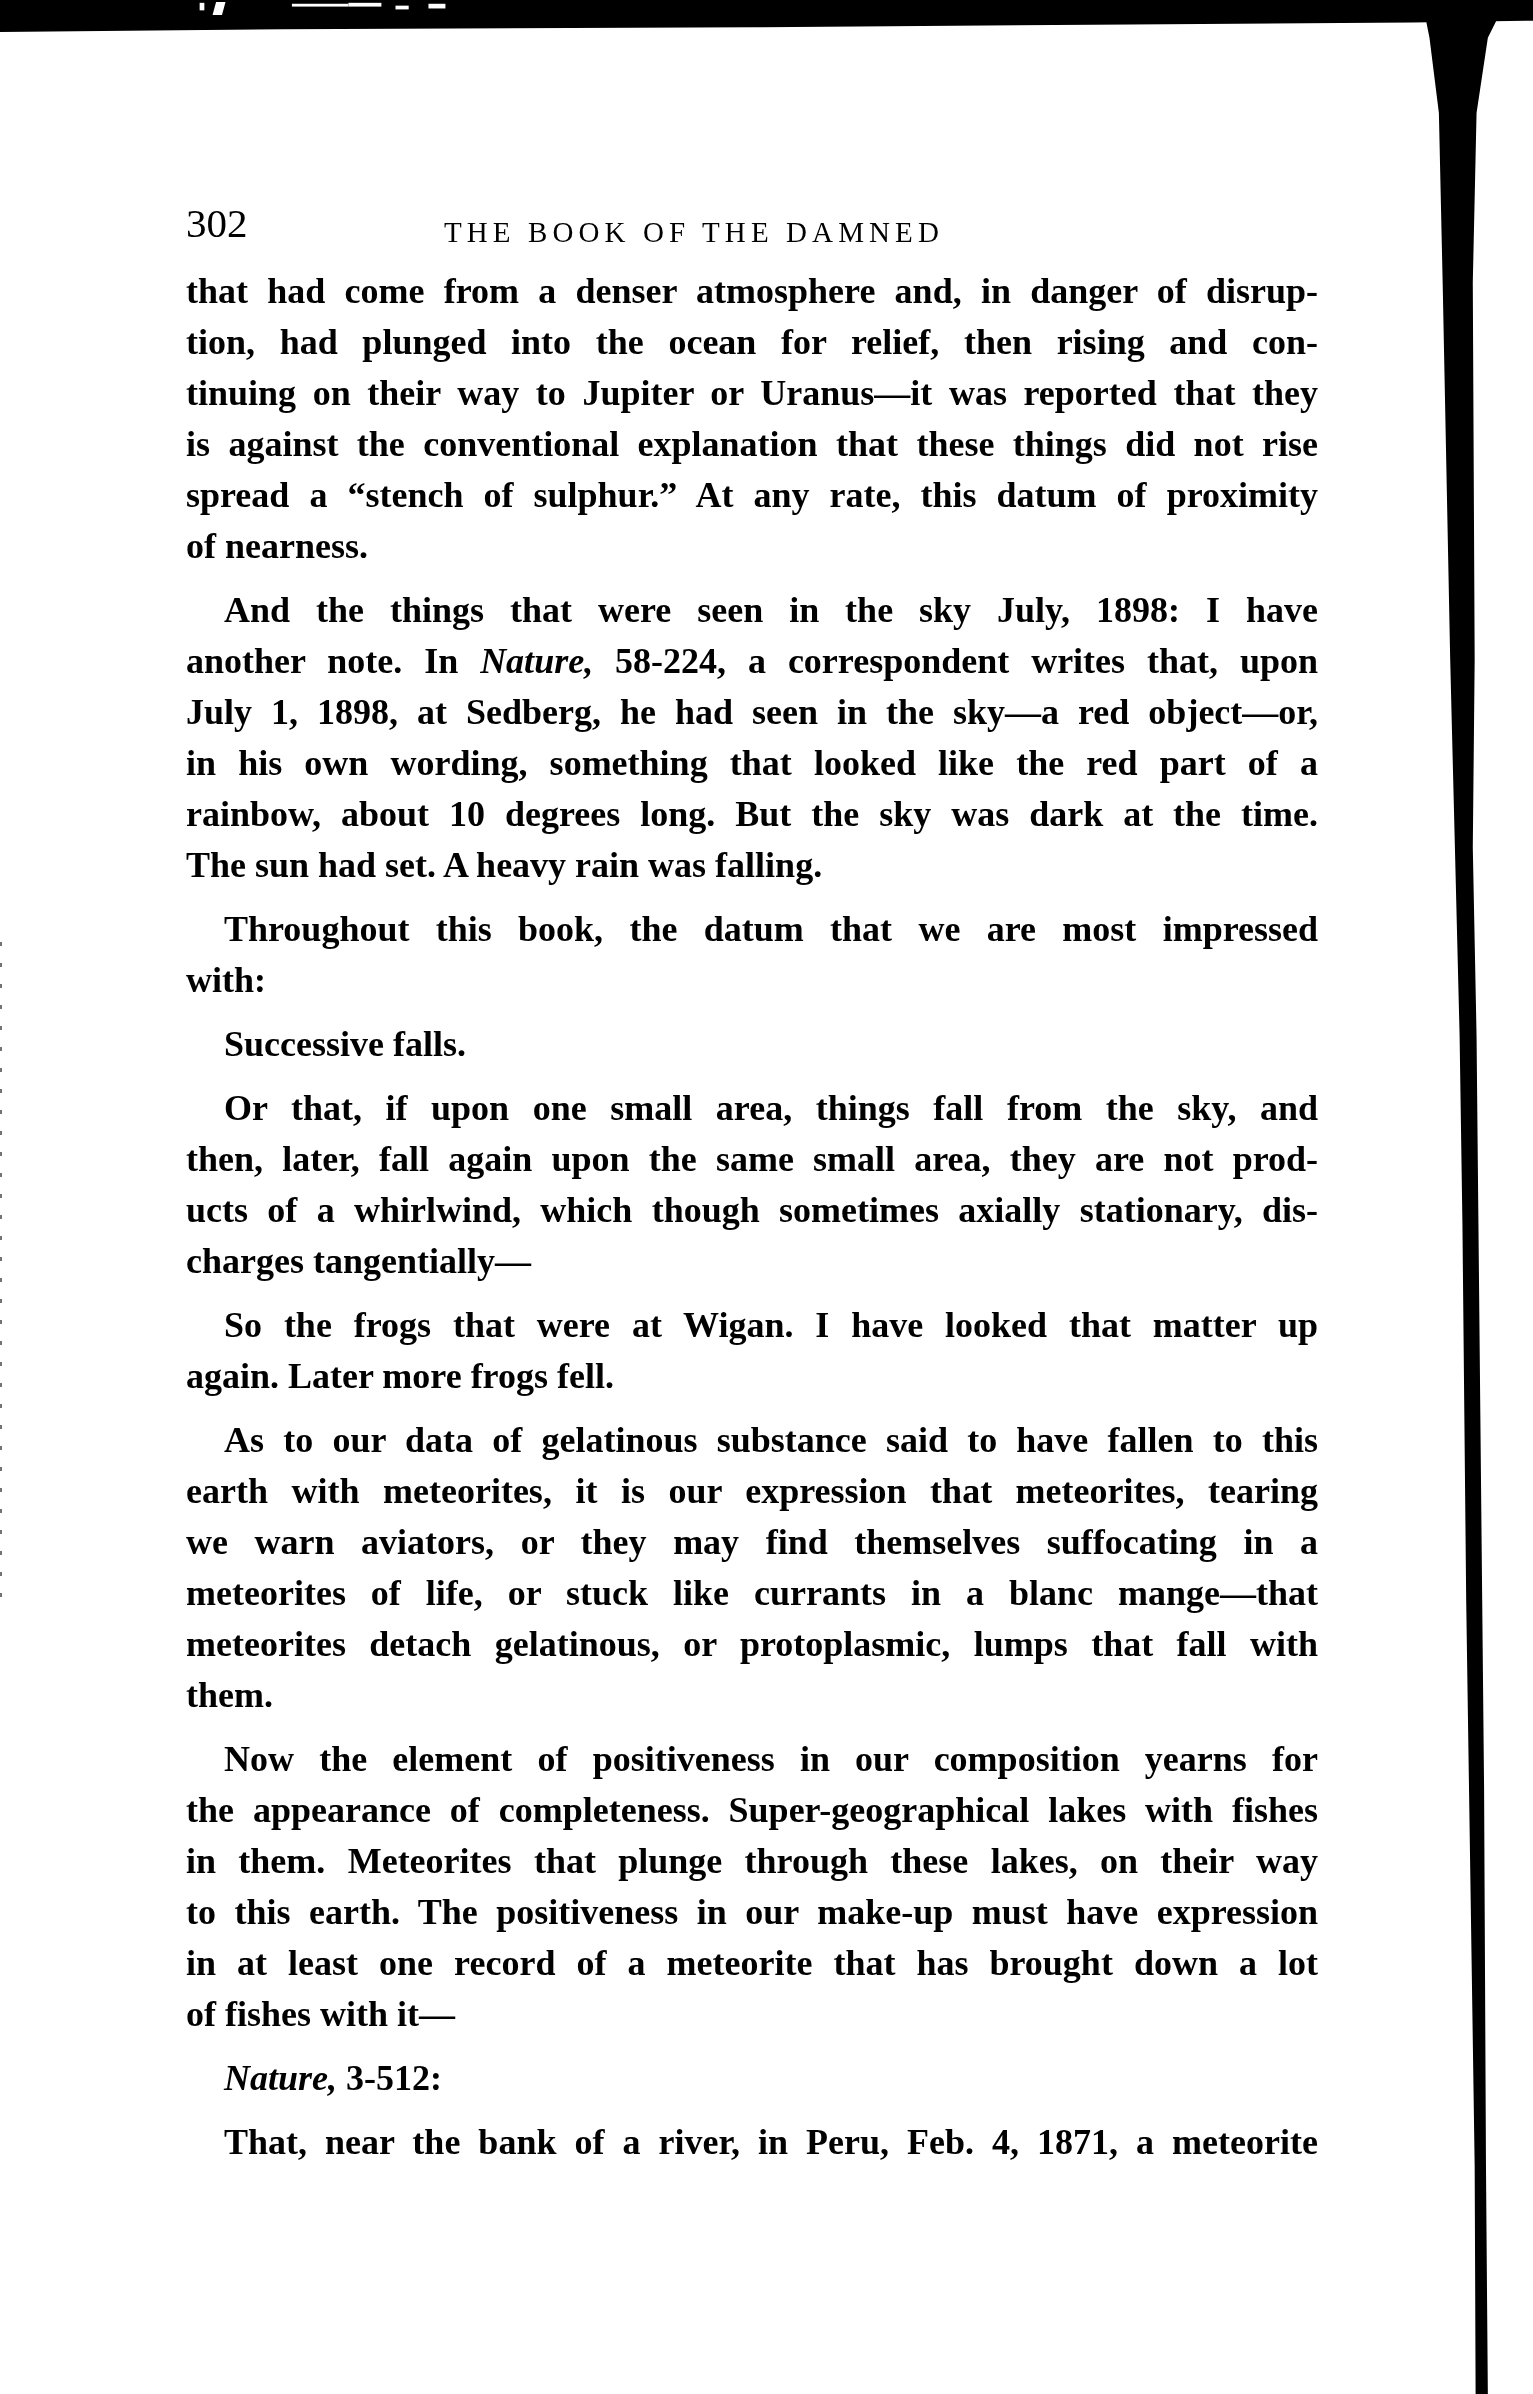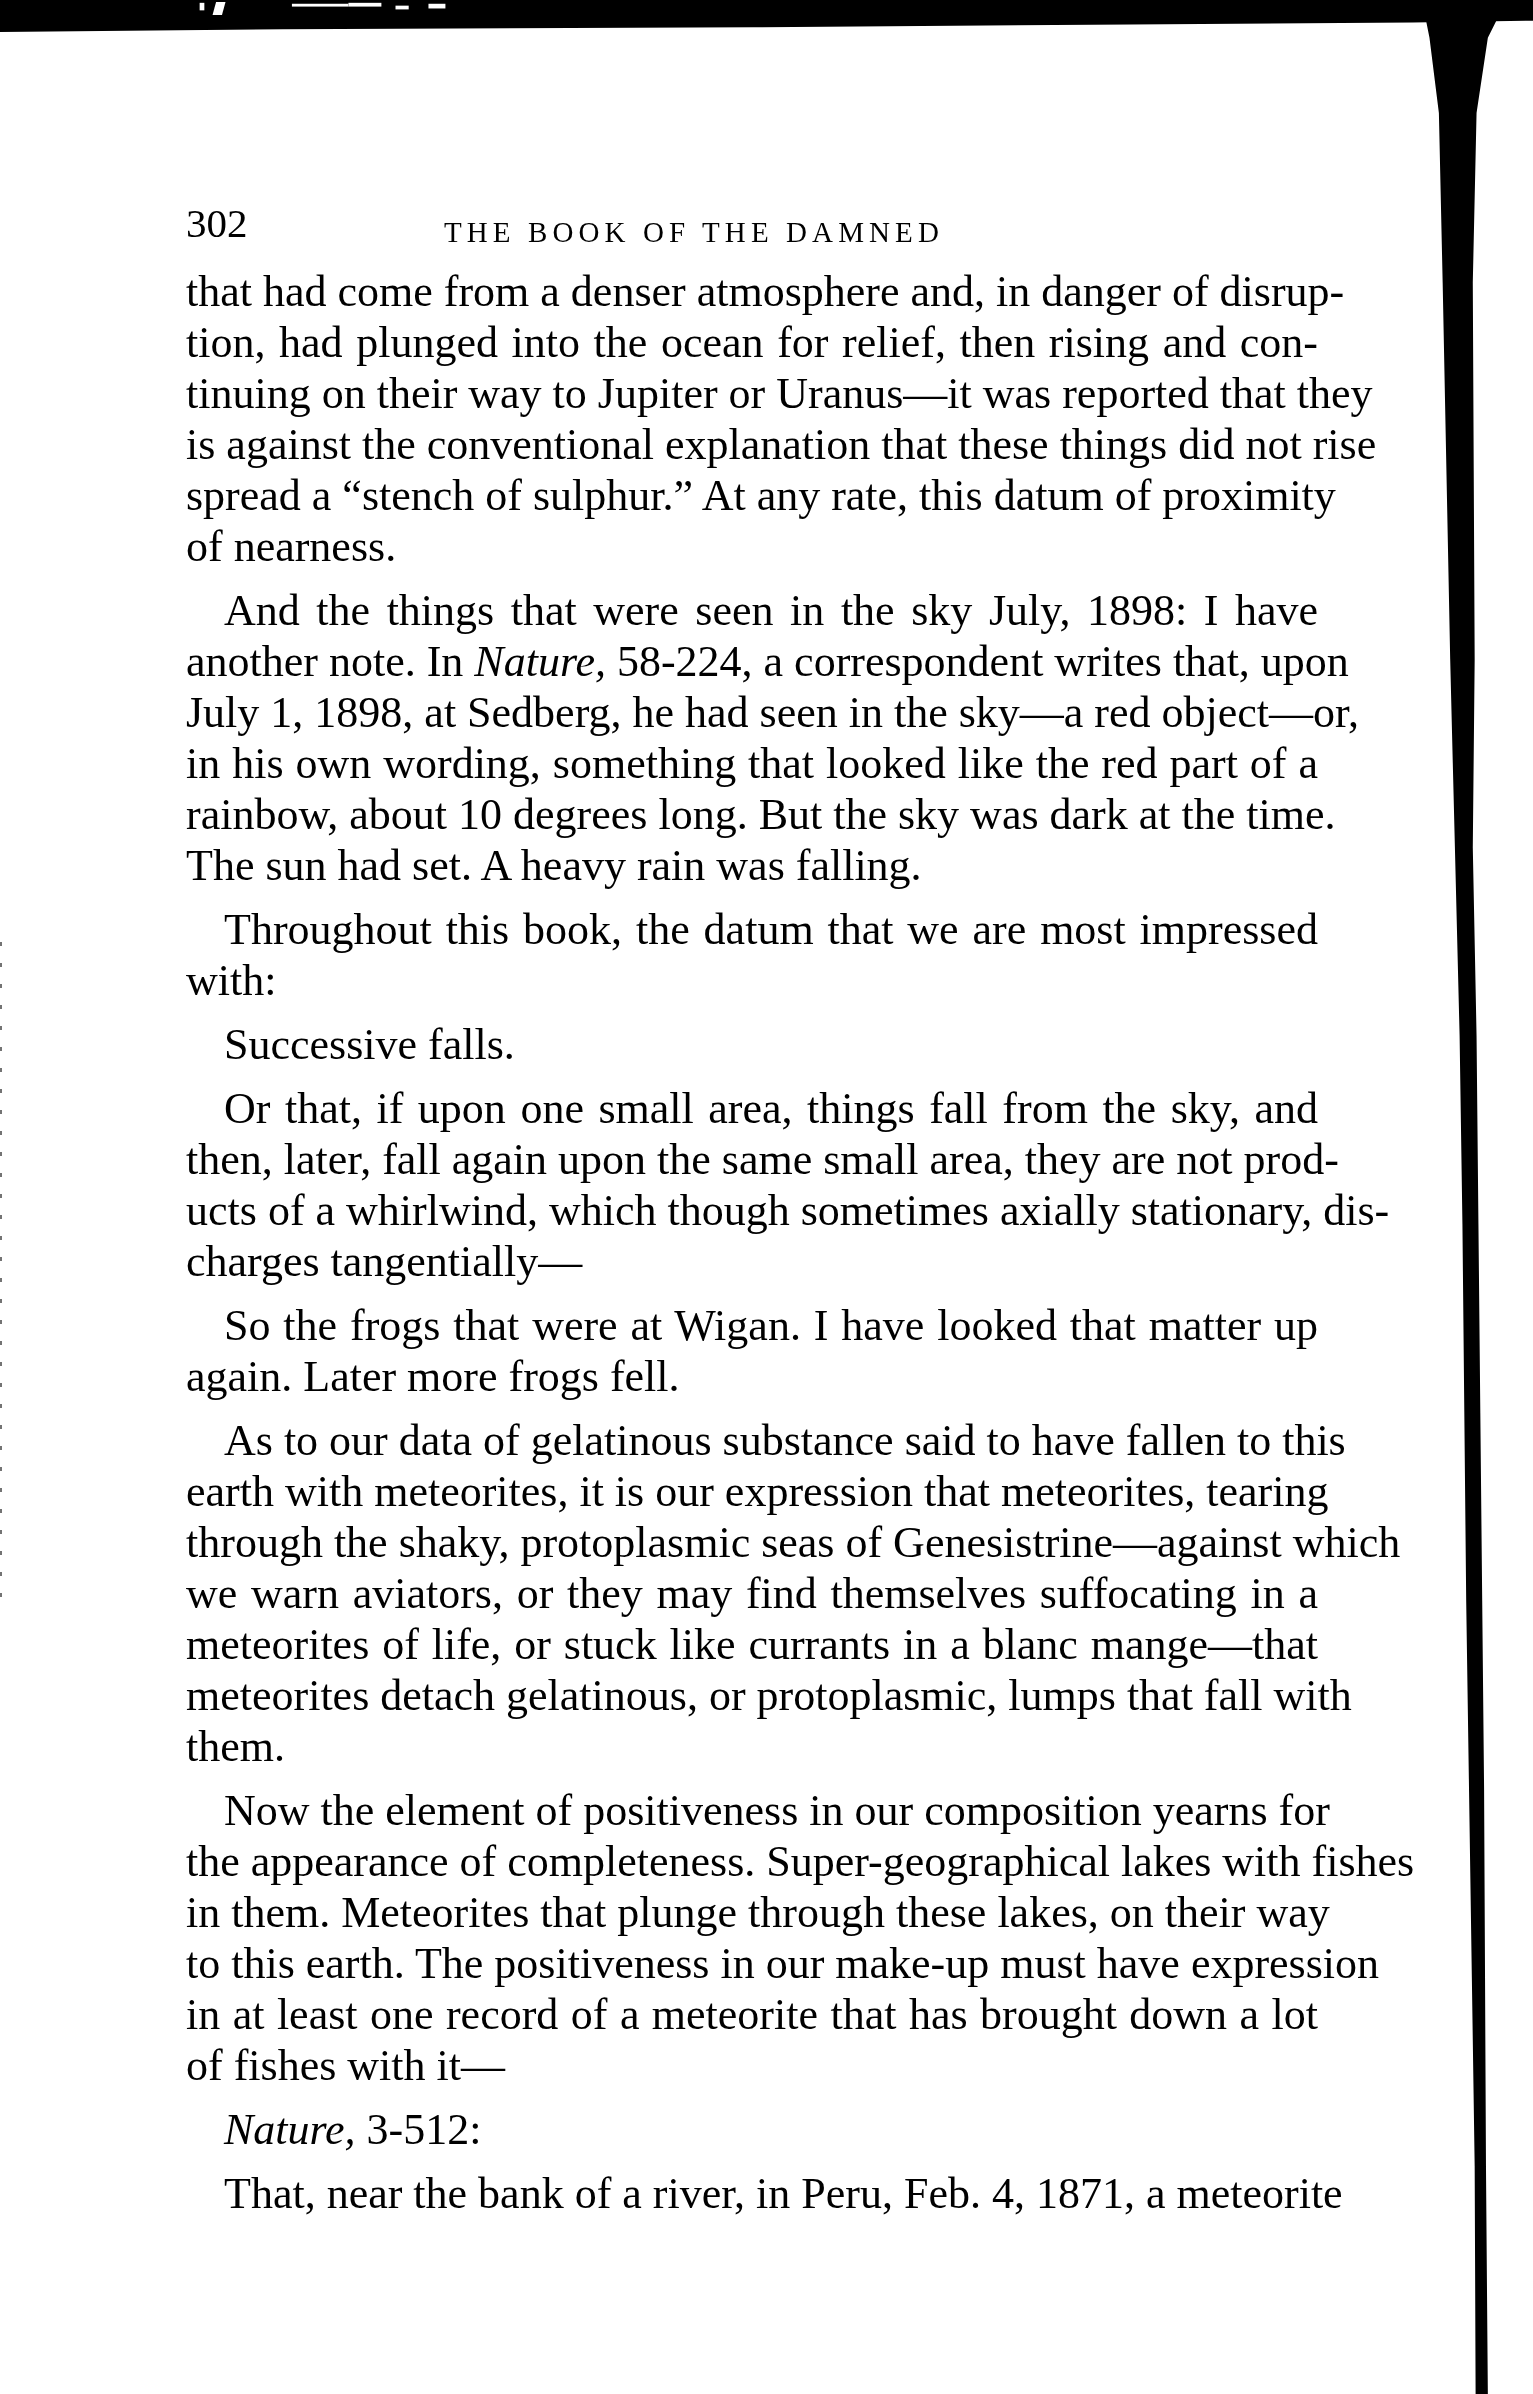--- a/index.html
+++ b/index.html
@@ -61,25 +61,26 @@
   .text-block {
     position: absolute;
     left: 186px;
     top: 266px;
     width: 1132px;
   }
   .line {
     display: block;
     height: 51px;
     line-height: 51px;
-    font-size: 44px;
+    font-size: 36px;
     white-space: nowrap;
     text-align: justify;
     text-align-last: justify;
     overflow: visible;
+    font-weight: bold;
   }
   .line.last {
     text-align-last: left;
   }
   .line.indent {
     padding-left: 38px;
   }
   .para-gap {
     margin-top: 13px;
   }
@@ -145,21 +146,20 @@
       <span class="line">ucts of a whirlwind, which though sometimes axially stationary, dis-</span>
       <span class="line last">charges tangentially—</span>
     </div>
     <div class="para-gap">
       <span class="line indent">So the frogs that were at Wigan. I have looked that matter up</span>
       <span class="line last">again. Later more frogs fell.</span>
     </div>
     <div class="para-gap">
       <span class="line indent">As to our data of gelatinous substance said to have fallen to this</span>
       <span class="line">earth with meteorites, it is our expression that meteorites, tearing</span>
-      <span class="line">through the shaky, protoplasmic seas of Genesistrine—against which</span>
       <span class="line">we warn aviators, or they may find themselves suffocating in a</span>
       <span class="line">meteorites of life, or stuck like currants in a blanc mange—that</span>
       <span class="line">meteorites detach gelatinous, or protoplasmic, lumps that fall with</span>
       <span class="line last">them.</span>
     </div>
     <div class="para-gap">
       <span class="line indent">Now the element of positiveness in our composition yearns for</span>
       <span class="line">the appearance of completeness. Super-geographical lakes with fishes</span>
       <span class="line">in them. Meteorites that plunge through these lakes, on their way</span>
       <span class="line">to this earth. The positiveness in our make-up must have expression</span>

